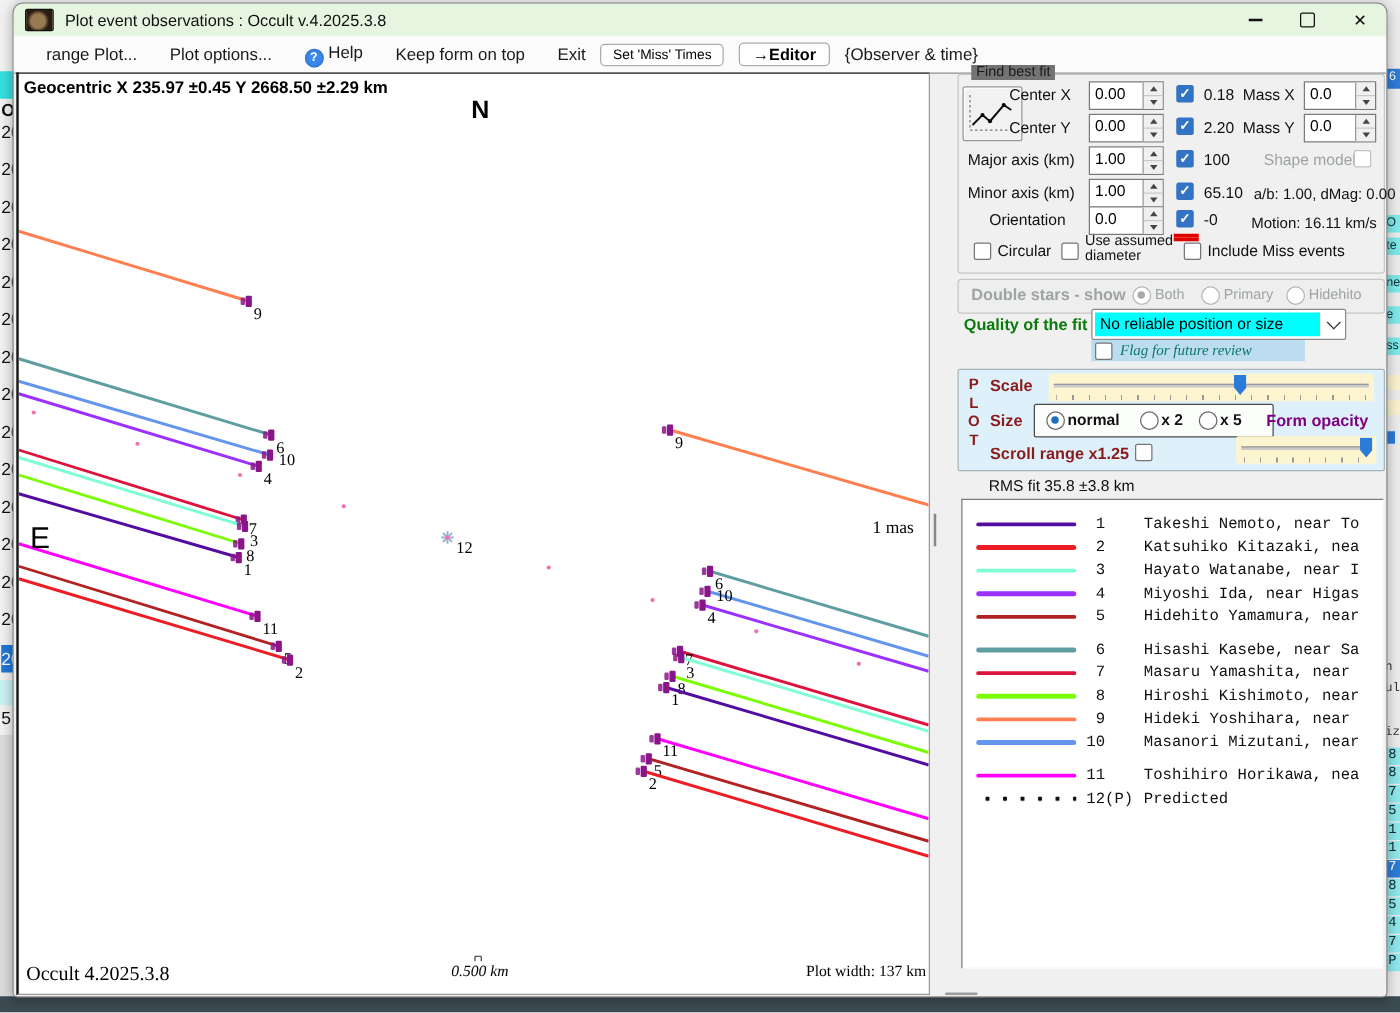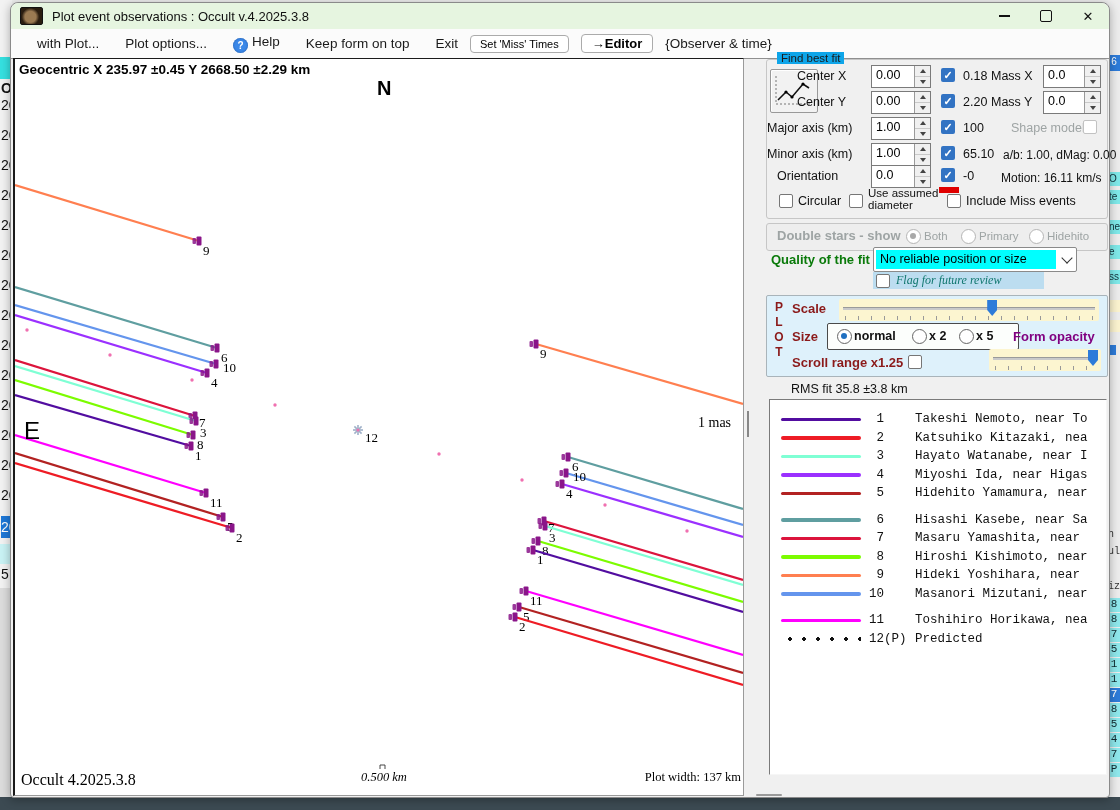--- a/index.html
+++ b/index.html
@@ -36,23 +36,23 @@
   .plotarea{position:absolute;left:2px;top:55px;width:728px;height:736px;background:#fff;
             border-top:1.5px solid #1a1a1a;border-left:2px solid #1a1a1a;
             border-right:1px solid #9a9a9a;border-bottom:1px solid #9a9a9a;overflow:hidden}
   .plot-abs{position:absolute;white-space:nowrap}
   .plot-header{left:4px;top:3px;font-weight:bold;font-size:13.5px;line-height:16px;color:#000}
   .serif{font-family:"Liberation Serif",serif}
   .one-mas-bar{position:absolute;left:736px;top:408px;width:2px;height:26px;background:#888}
   .win-grip{position:absolute;left:745px;top:791px;width:26px;height:2px;background:#9a9a9a;border-radius:2px}
   
   .grp{position:absolute;border:1px solid #c6c6c6;border-radius:3px}
-  .grp>.glabel{position:absolute;top:-8px;left:10px;background:#0ea5e9;padding:0 4px;font-size:11.5px;color:#1a1a1a}
+  .grp>.glabel{position:absolute;top:-8px;left:10px;background:#737373;padding:0 4px;font-size:11.5px;color:#1a1a1a}
   .lab{position:absolute;font-size:12.5px;color:#111;white-space:nowrap}
-  .lab.r{text-align:left}
+  .lab.r{text-align:center}
   .spin{position:absolute;height:21px;background:#fff;border:1px solid #7a7a7a;display:flex;font-size:12.5px}
   .spin .val{flex:1;padding:2px 0 0 4px}
   .spin .btns{width:15px;border-left:1px solid #9a9a9a;display:flex;flex-direction:column;background:#f0f0f0}
   .spin .btns>div{flex:1;display:flex;align-items:center;justify-content:center}
   .spin .btns>div:first-child{border-bottom:1px solid #c9c9c9}
   .tri-u{width:0;height:0;border-left:3.5px solid transparent;border-right:3.5px solid transparent;border-bottom:4px solid #444}
   .tri-d{width:0;height:0;border-left:3.5px solid transparent;border-right:3.5px solid transparent;border-top:4px solid #444}
   .cb{position:absolute;width:14px;height:14px;border-radius:2px}
   .cb.on{background:#3273c3;color:#fff;font-size:11px;font-weight:bold;text-align:center;line-height:14px}
   .cb.off{background:#fff;border:1px solid #767676;width:12px;height:12px}
@@ -157,21 +157,21 @@
       <div class="win-btn">
           <div class="glyph-max"></div>
         </div>
       <div class="win-btn">
           <span>✕</span>
         </div>
     </div>
   </div>
 
   <div class="menubar">
-    <span class="menu-item">with Plot...</span>
+    <span class="menu-item">range Plot...</span>
     <span class="menu-item">Plot options...</span>
     <span class="menu-item"><span class="help-ic">?</span><span>Help</span></span>
     <span class="menu-item">Keep form on top</span>
     <span class="menu-item">Exit</span>
     <button class="mini-btn">Set 'Miss' Times</button>
     <button class="mini-btn bold">→Editor</button>
     <span class="menu-item" style="margin-left:12px">{Observer &amp; time}</span>
   </div>
 
   <div class="plotarea">

